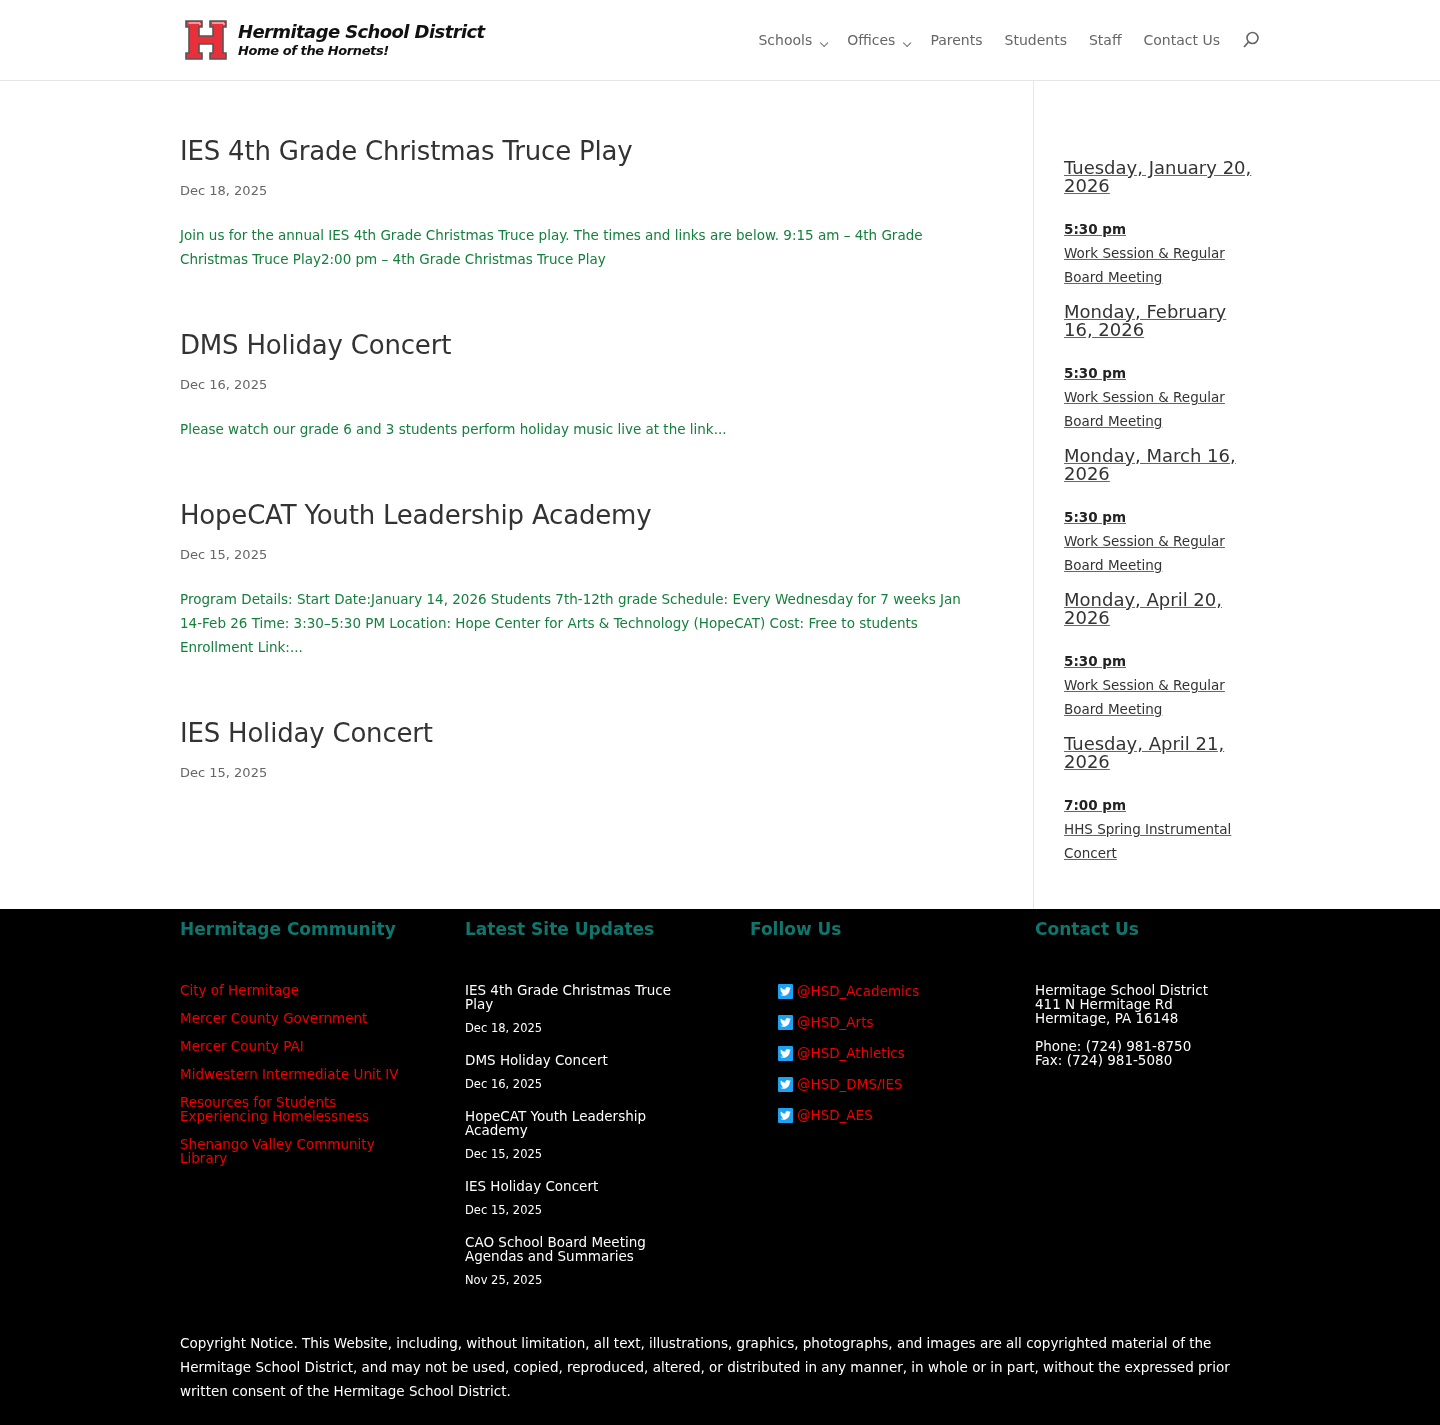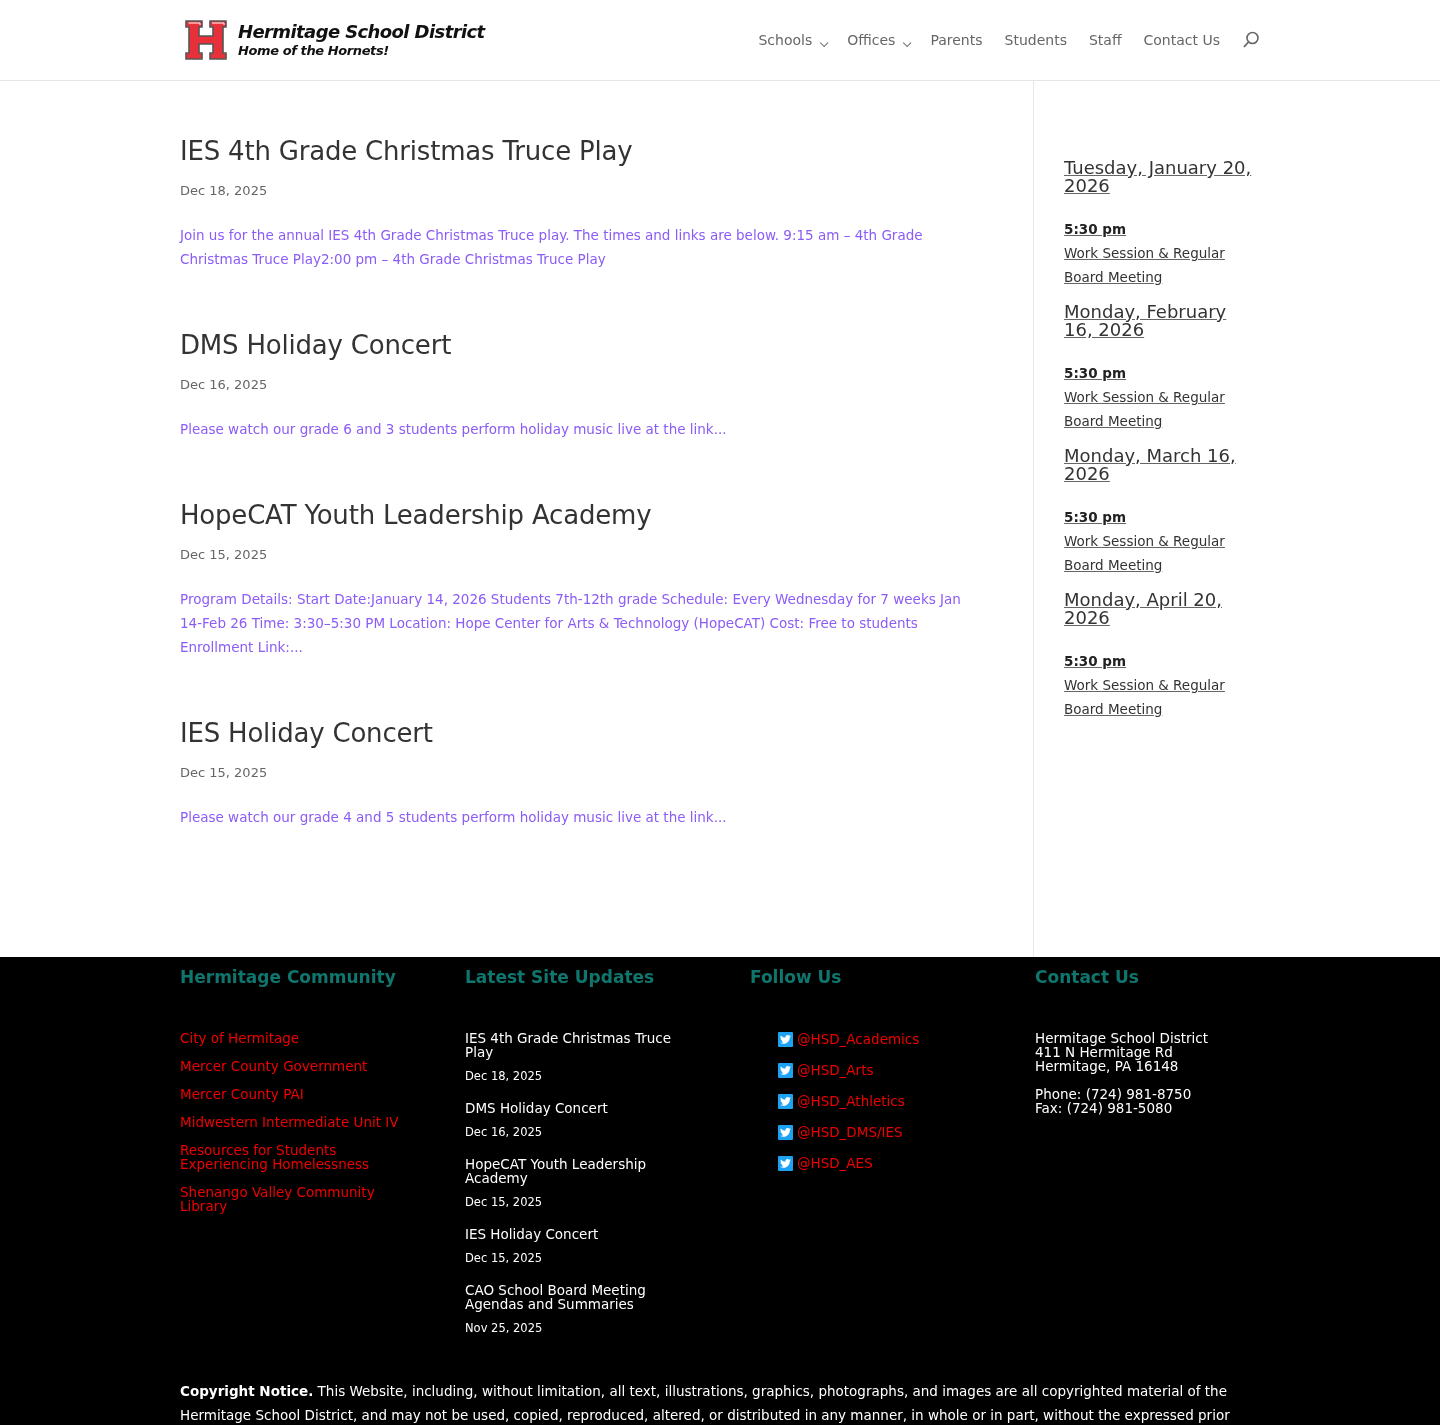--- a/index.html
+++ b/index.html
@@ -19,21 +19,21 @@
   .nav-item { font-size: 14px; color: #666; margin-left: 22px; display: flex; align-items: flex-end; cursor: pointer; }
   .nav-item .chev { margin-left: 7px; width: 6px; height: 6px; border-right: 1.5px solid #666; border-bottom: 1.5px solid #666; transform: rotate(45deg) translateY(-3px); }
   .search-btn { margin-left: 22px; width: 18px; height: 18px; position: relative; cursor: pointer; }
 
   
   .main { width: 1080px; margin: 0 auto; display: flex; position: relative; }
   .content { width: 854px; padding-top: 52px; padding-right: 60px; padding-bottom: 80px; border-right: 1px solid #e8e8e8; }
   .post { margin-bottom: 48px; }
   .post-title { font-size: 26px; color: #333; font-weight: normal; line-height: 36px; letter-spacing: -0.2px; }
   .post-date { font-size: 13px; color: #666; margin-top: 14px; line-height: 16px; }
-  .post-excerpt { font-size: 13.5px; color: #8b5cf6; line-height: 24px; margin-top: 24px; }
+  .post-excerpt { font-size: 13.5px; color: #15803d; line-height: 24px; margin-top: 24px; }
 
   .sidebar { width: 226px; padding-left: 30px; padding-top: 78px; text-decoration: underline; }
   .event { margin-bottom: 14px; }
   .event-date { font-size: 18px; color: #333; line-height: 18px; }
   .event-time { font-size: 13.5px; font-weight: bold; color: #222; margin-top: 22px; line-height: 24px; }
   .event-title { font-size: 13.5px; color: #333; line-height: 24px; }
 
   
   .footer { background: #000; padding-top: 10px; padding-bottom: 30px; }
   .footer-inner { width: 1080px; margin: 0 auto; }
@@ -42,21 +42,21 @@
   .fcol-title { font-size: 17px; font-weight: bold; color: #0f766e; line-height: 20px; margin-bottom: 44px; }
   .flink { display: block; color: #e00; font-size: 13.5px; line-height: 14px; margin-bottom: 14px; max-width: 220px; }
   .update { margin-bottom: 18px; max-width: 215px; }
   .update-title { color: #fff; font-size: 13.5px; line-height: 14px; }
   .update-date { color: #fff; font-size: 11.5px; margin-top: 10px; line-height: 14px; }
   .social { display: flex; align-items: center; margin-bottom: 15px; color: #e00; font-size: 13.5px; line-height: 16px; padding-left: 28px; }
   .tw { width: 15px; height: 15px; background: #1da1f2; margin-right: 4px; display: inline-flex; align-items: center; justify-content: center; border-radius: 1px; }
   .contact-line { color: #fff; font-size: 13.5px; line-height: 14px; }
   .contact-gap { height: 14px; }
   .copyright { color: #fff; font-size: 13.5px; line-height: 24px; margin-top: 26px; padding-right: 10px; }
-  .copyright b { font-weight: bold; }
+  .copyright b { font-weight: normal; }
 </style>
 </head>
 <body>
 
 <header class="header">
   <div class="header-inner">
     <div class="logo">
       <div class="logo-mark">
         <svg width="44" height="44" viewBox="0 0 44 44">
           <path d="M2 3 H18 V9 H15 V18 H29 V9 H26 V3 H42 V9 H39 V35 H42 V41 H26 V35 H29 V26 H15 V35 H18 V41 H2 V35 H5 V9 H2 Z" fill="#e8303a" stroke="#555" stroke-width="1.6"></path>
@@ -112,21 +112,20 @@
       <p class="post-excerpt">Please watch our grade 6 and 3 students perform holiday music live at the link...</p>
     </article>
     <article class="post" style="margin-top:56px;">
       <h2 class="post-title">HopeCAT Youth Leadership Academy</h2>
       <div class="post-date">Dec 15, 2025</div>
       <p class="post-excerpt">Program Details: Start Date:January 14, 2026 Students  7th-12th grade Schedule: Every Wednesday for 7 weeks Jan 14-Feb 26 Time: 3:30–5:30 PM Location: Hope Center for Arts &amp; Technology (HopeCAT) Cost: Free to students Enrollment Link:...</p>
     </article>
     <article class="post" style="margin-top:56px;">
       <h2 class="post-title">IES Holiday Concert</h2>
       <div class="post-date">Dec 15, 2025</div>
-      <p class="post-excerpt">Please watch our grade 4 and 5 students perform holiday music live at the link...</p>
     </article>
   </div>
 
   <aside class="sidebar">
     <div class="event">
       <div class="event-date">Tuesday, January 20, 2026</div>
       <div class="event-time">5:30 pm</div>
       <div class="event-title">Work Session &amp; Regular Board Meeting</div>
     </div>
     <div class="event">
@@ -136,20 +135,25 @@
     </div>
     <div class="event">
       <div class="event-date">Monday, March 16, 2026</div>
       <div class="event-time">5:30 pm</div>
       <div class="event-title">Work Session &amp; Regular Board Meeting</div>
     </div>
     <div class="event">
       <div class="event-date">Monday, April 20, 2026</div>
       <div class="event-time">5:30 pm</div>
       <div class="event-title">Work Session &amp; Regular Board Meeting</div>
+    </div>
+    <div class="event">
+      <div class="event-date">Tuesday, April 21, 2026</div>
+      <div class="event-time">7:00 pm</div>
+      <div class="event-title">HHS Spring Instrumental Concert</div>
     </div>
   </aside>
 </div>
 
 <footer class="footer">
   <div class="footer-inner">
     <div class="footer-cols">
       <div class="fcol">
         <h4 class="fcol-title">Hermitage Community</h4>
         <a class="flink">City of Hermitage</a>

